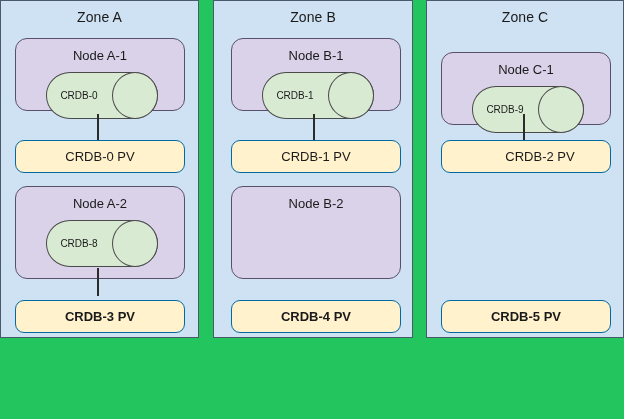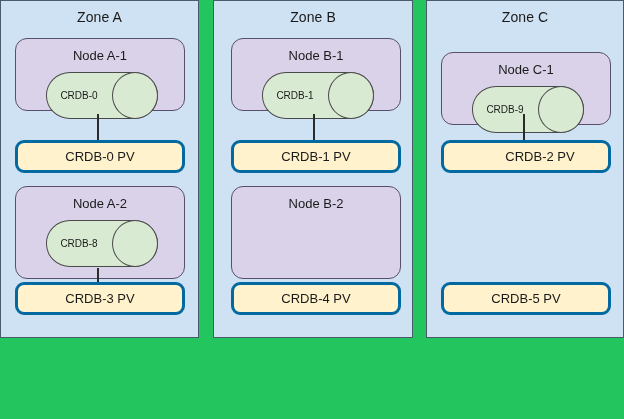--- a/index.html
+++ b/index.html
@@ -125,31 +125,31 @@
     height: 28px;
   }
   .zone-b .connector { left: 99px; }
   .zone-c .connector { left: 96px; }
   .connector.lower { top: 267px; }
 
   
   .pv {
     position: absolute;
     background: #fff2cc;
-    border: 3px solid #0369a1;
+    border: 1px solid #0369a1;
     border-radius: 9px;
     box-sizing: border-box;
     display: flex;
     align-items: center;
     justify-content: center;
     font-size: 13px;
     color: #1a1a1a;
   }
   .pv-slot-1 { left: 14px; top: 139px; width: 170px; height: 33px; }
-  .pv-slot-2 { left: 14px; top: 281px; width: 170px; height: 33px; }
+  .pv-slot-2 { left: 14px; top: 299px; width: 170px; height: 33px; font-weight: bold; }
 
   .zone-b .pv-slot-1 { left: 17px; width: 170px; }
   .zone-b .pv-slot-2 { left: 17px; width: 170px; }
   .zone-c .pv-slot-1 { left: 14px; width: 170px; padding-left: 28px; }
   .zone-c .pv-slot-2 { left: 14px; width: 170px; }
 </style>
 </head>
 <body>
 
 <div id="canvas">

